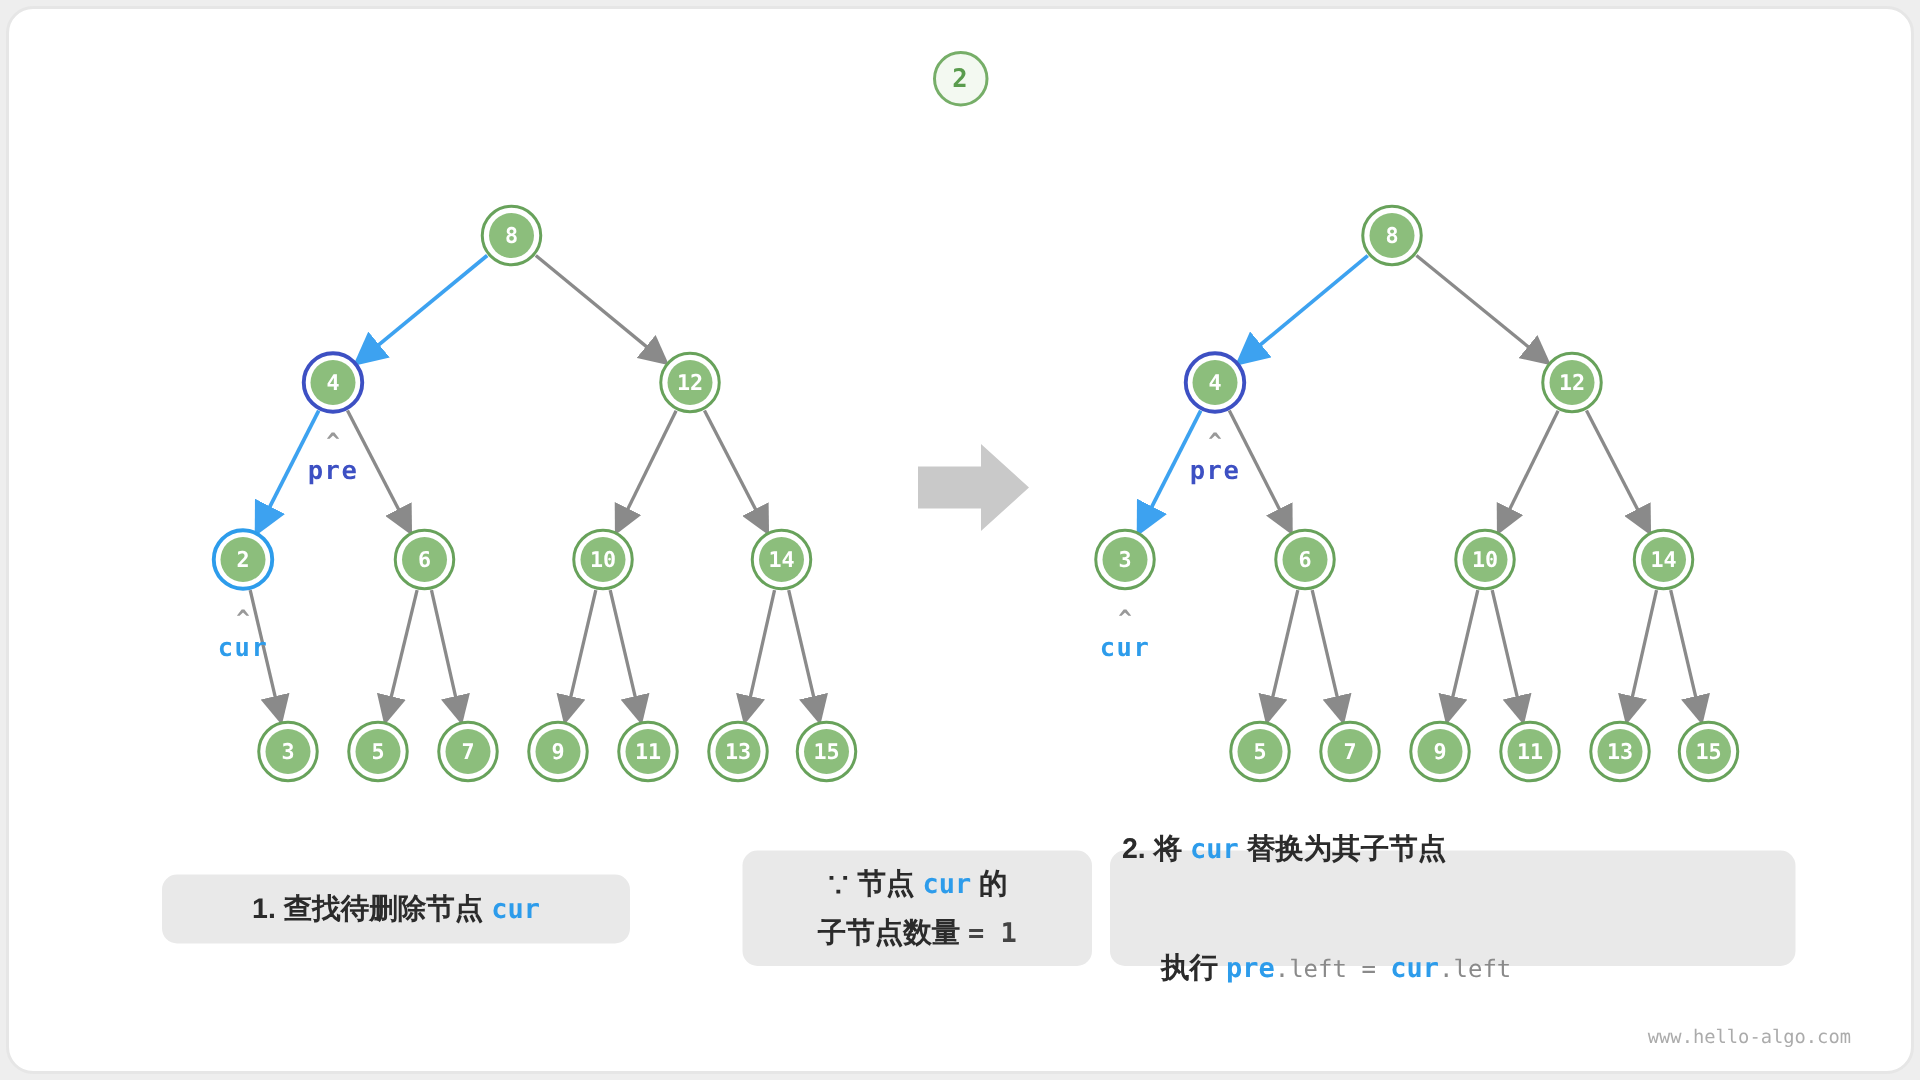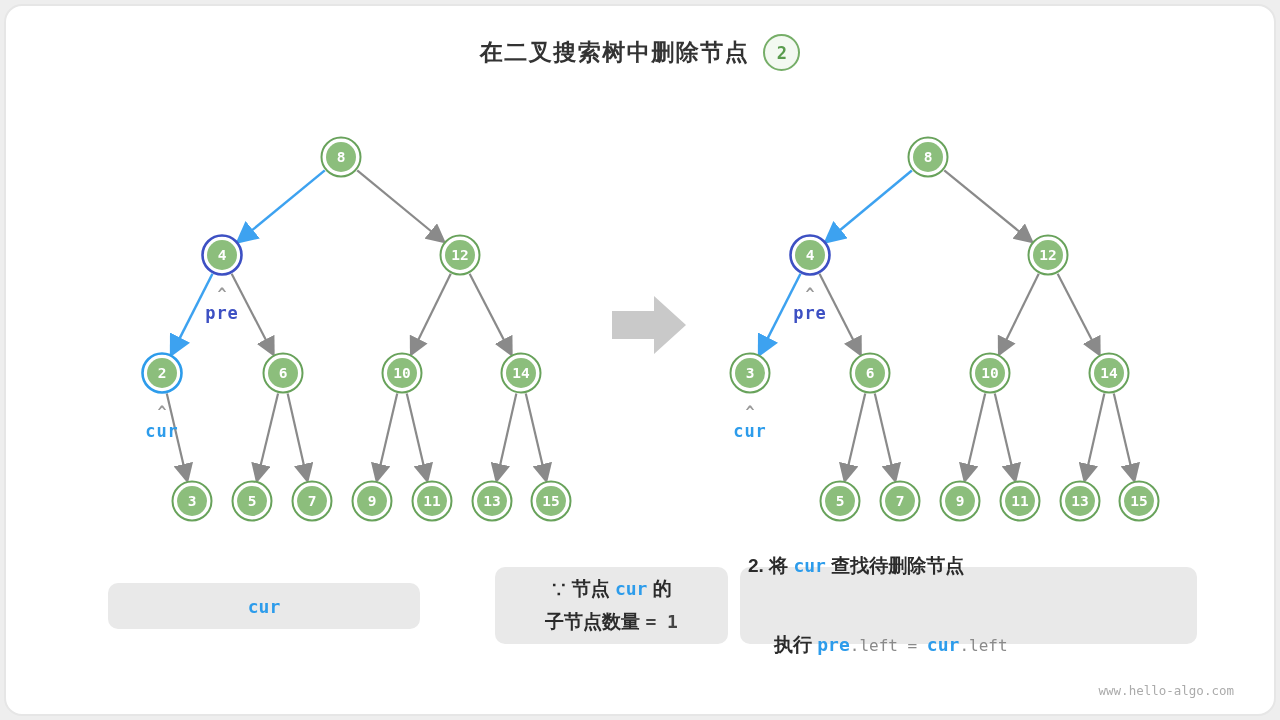--- a/index.html
+++ b/index.html
@@ -49,21 +49,20 @@
     position:absolute;right:46px;bottom:22px;
     font-family:"DejaVu Sans Mono", monospace;font-size:12.5px;color:#ababab;margin-top:34px;
   }
 </style>
 </head>
 <body>
 
 <div class="card"></div>
 
 <div class="title-row">
-  <span class="title-text">在二叉搜索树中删除节点</span>
   <span class="badge">2</span>
 </div>
 
 <svg id="diagram-svg" width="1280" height="720">
   <defs>
     <marker id="arrow-gray" viewBox="0 0 10 10" refX="7" refY="5" markerWidth="9" markerHeight="9" orient="auto">
       <path d="M0,0 L10,5 L0,10 Z" fill="#8a8a8a"></path>
     </marker>
     <marker id="arrow-blue" viewBox="0 0 10 10" refX="7" refY="5" markerWidth="9" markerHeight="9" orient="auto">
       <path d="M0,0 L10,5 L0,10 Z" fill="#3da2f0"></path>
@@ -247,39 +246,40 @@
       </g>
       <g>
         <text x="750" y="417" text-anchor="middle" fill="#999999" font-size="15" font-weight="bold" font-family="&quot;DejaVu Sans Mono&quot;, monospace">^</text>
         <text x="750" y="437" text-anchor="middle" fill="#2d9ceb" font-size="17" font-weight="bold" letter-spacing="1" font-family="&quot;DejaVu Sans Mono&quot;, monospace">cur</text>
       </g>
     </g>
   </svg>
 
 <div id="cap1" class="caption">
     <div class="cap-line">
+      <span class="seg-bold">1. 查找待删除节点 </span>
       <span class="seg-code-blue">cur</span>
     </div>
   </div>
 <div id="cap2" class="caption">
     <div class="cap-line">
       <span class="seg-bold">∵ 节点 </span>
       <span class="seg-code-blue">cur</span>
       <span class="seg-bold"> 的</span>
     </div>
     <div class="cap-line">
       <span class="seg-bold">子节点数量 </span>
       <span class="seg-code-dark">= 1</span>
     </div>
   </div>
 <div id="cap3" class="caption">
     <div class="cap-line">
       <span class="seg-bold">2. 将 </span>
       <span class="seg-code-blue">cur</span>
-      <span class="seg-bold"> 查找待删除节点</span>
+      <span class="seg-bold"> 替换为其子节点</span>
     </div>
     <div class="cap-line indent">
       <span class="seg-bold">执行 </span>
       <span class="seg-code-blue">pre</span>
       <span class="seg-code-gray">.left = </span>
       <span class="seg-code-blue">cur</span>
       <span class="seg-code-gray">.left</span>
     </div>
   </div>
 

